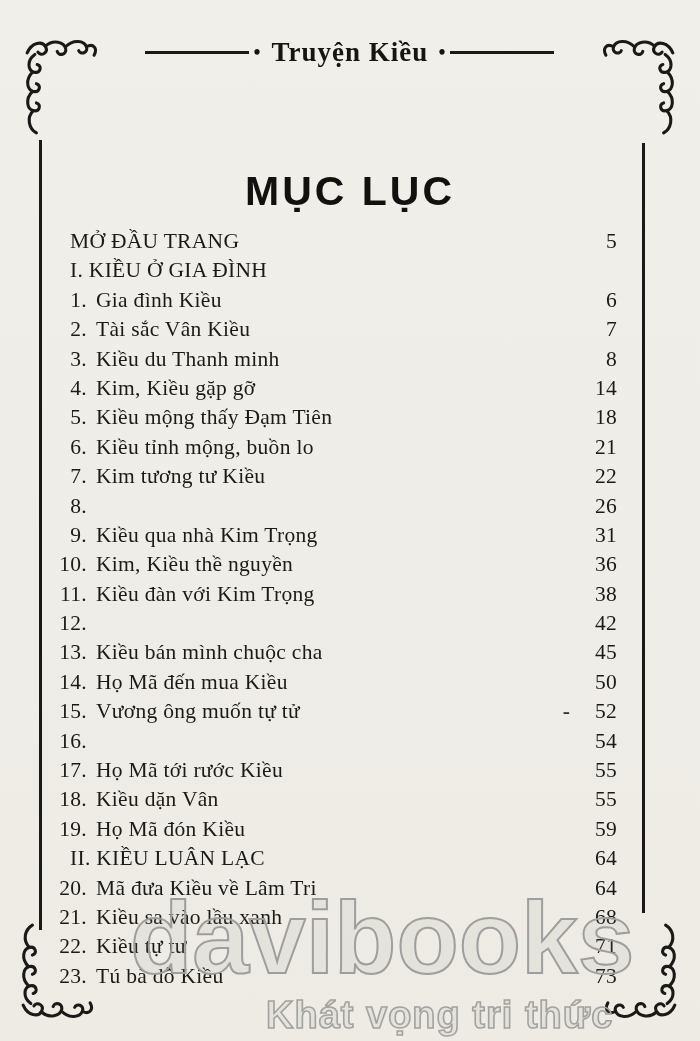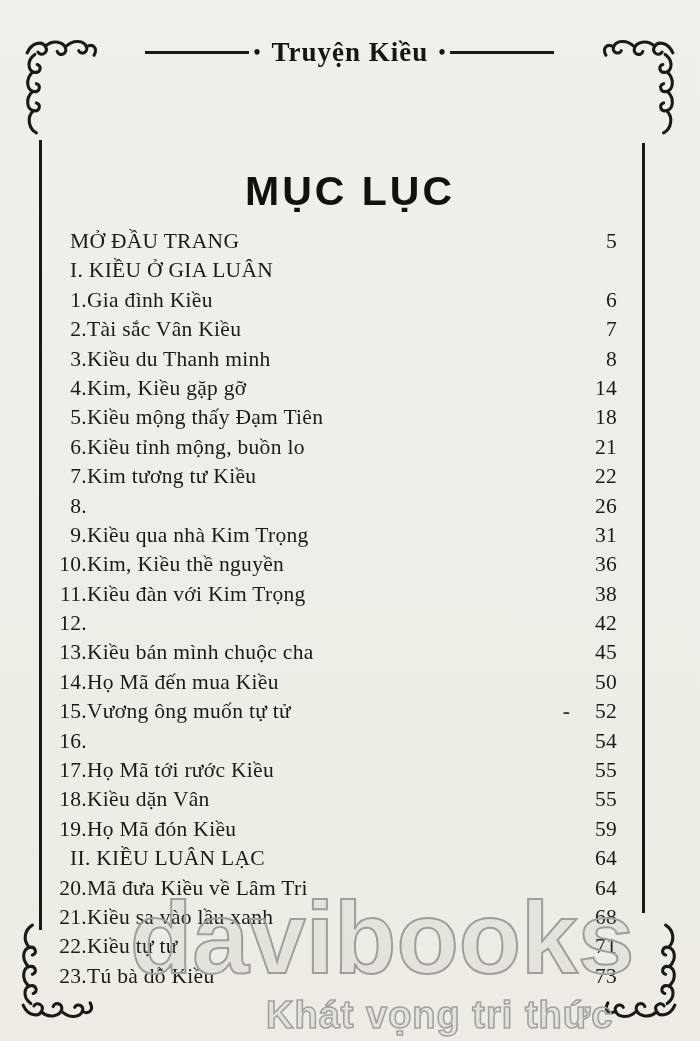--- a/index.html
+++ b/index.html
@@ -52,21 +52,21 @@
   .toc{
     position:absolute;left:57px;top:227px;width:560px;
     font-size:21.5px;letter-spacing:.3px;
   }
   .toc-row{
     display:flex;align-items:baseline;
     height:29.4px;line-height:29.4px;
     white-space:nowrap;
   }
   .toc-row .num{display:inline-block;width:30px;text-align:right;flex:none;}
-  .toc-row .label{flex:none;}
+  .toc-row .label{margin-left:9px;flex:none;}
   .toc-row.section .label{margin-left:13px;}
   .toc-row .spacer{flex:1;}
   .toc-row .premark{color:#33302c;margin-right:5px;font-weight:bold;letter-spacing:0;}
   .toc-row .page-num{flex:none;min-width:42px;text-align:right;}
   
   .footer{position:absolute;left:0;top:992px;width:700px;height:30px;}
   .footer-rule{position:absolute;top:11px;height:3px;background:#1b1918;width:162px;}
   .footer-rule.left{left:140px;}
   .footer-rule.right{left:396px;}
   .folio{
@@ -171,21 +171,21 @@
     <div class="toc-row section">
 
       <span class="label">MỞ ĐẦU TRANG</span>
       <span class="spacer"></span>
       <span class="premark"></span>
       <span class="page-num">5</span>
     </div>
 
     <div class="toc-row section">
 
-      <span class="label">I. KIỀU Ở GIA LUÂN</span>
+      <span class="label">I. KIỀU Ở GIA ĐÌNH</span>
       <span class="spacer"></span>
       <span class="premark"></span>
       <span class="page-num"></span>
     </div>
 
     <div class="toc-row item">
       <span class="num">1.</span>
       <span class="label">Gia đình Kiều</span>
       <span class="spacer"></span>
       <span class="premark"></span>

